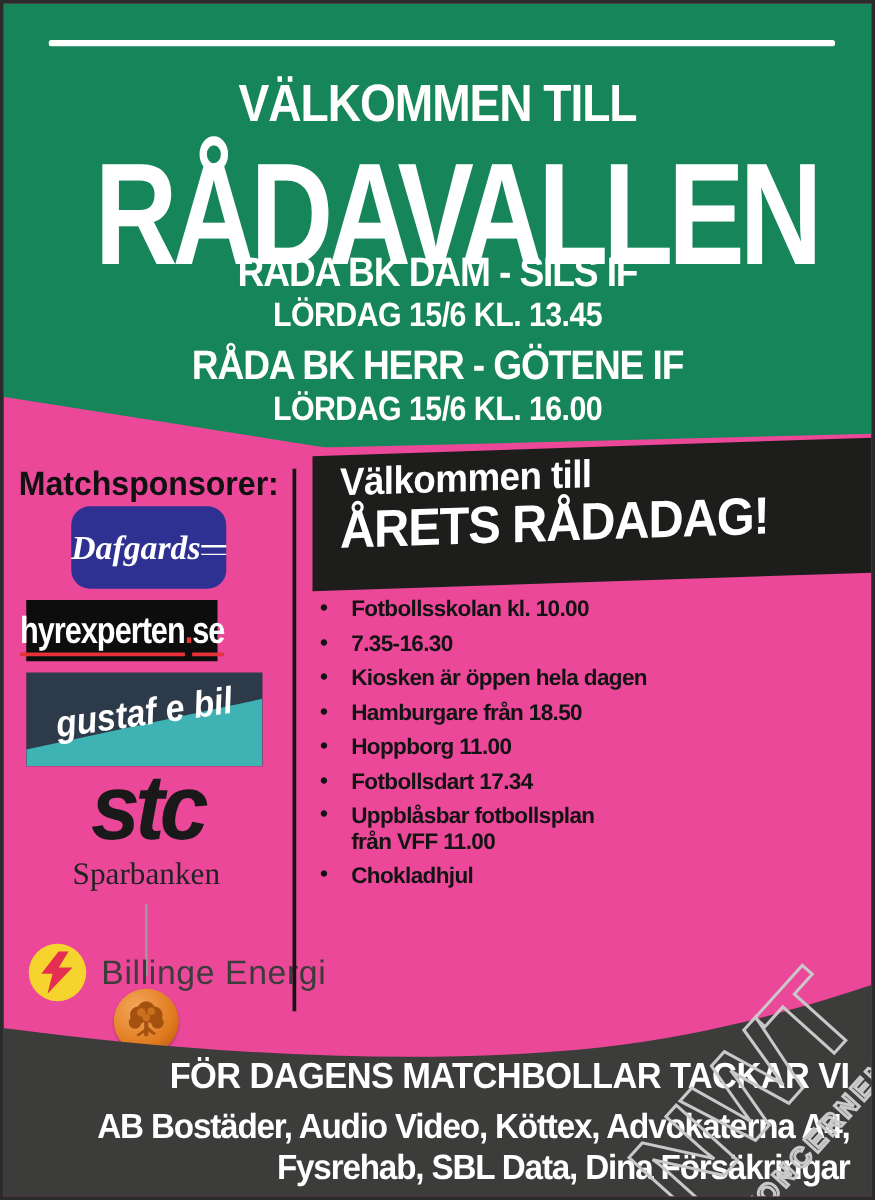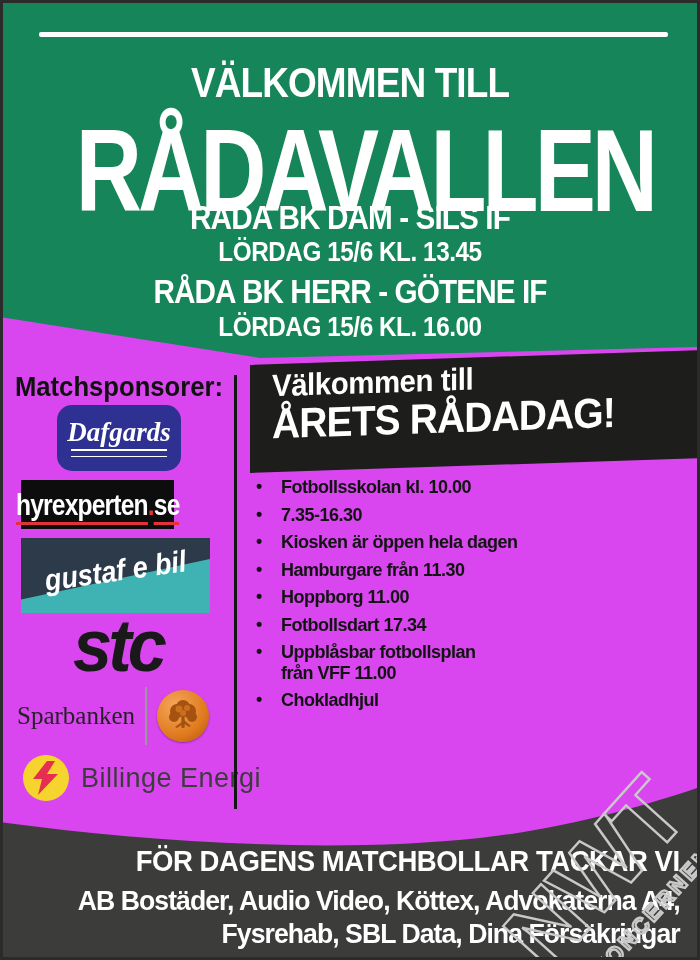--- a/index.html
+++ b/index.html
@@ -1,53 +1,53 @@
 <!DOCTYPE html>
 <html><head>
 <meta charset="utf-8">
 <style>
   html,body{margin:0;padding:0;background:#888;}
-  .poster{position:relative;width:700px;height:960px;background:#d946ef;overflow:hidden;
+  .poster{position:relative;width:700px;height:960px;background:#ec4899;overflow:hidden;
           font-family:"Liberation Sans","DejaVu Sans",sans-serif;box-sizing:border-box;
           border:3px solid #2b2b2b;margin:0 auto;}
   
   .green-hero{position:absolute;left:-3px;top:-3px;width:700px;height:420px;background:#16865a;
               clip-path:polygon(0 0,700px 0,700px 347px,260px 358px,0 317px);}
   .hero-rule{position:absolute;left:36px;top:29px;width:629px;height:5px;background:#ffffff;border-radius:2px;}
   .hero-pretitle{position:absolute;left:0;top:56px;width:100%;text-align:center;color:#fff;
                  font-size:42px;font-weight:bold;letter-spacing:-1px;transform:scaleX(.88);}
   .hero-title{position:absolute;left:0;top:108px;width:100%;text-align:center;color:#fff;
               font-size:116px;font-weight:bold;line-height:1.04;letter-spacing:-5px;
               transform:scaleX(.79);white-space:nowrap;}
   .match-block{position:absolute;left:0;width:100%;text-align:center;color:#fff;font-weight:bold;}
   .match-teams{font-size:33px;letter-spacing:-1px;transform:scaleX(.9);}
   .match-time{font-size:27px;letter-spacing:-0.5px;transform:scaleX(.9);}
   .m1t{top:196px;} .m1d{top:234px;} .m2t{top:270px;} .m2d{top:309px;}
   
   .sponsor-heading{position:absolute;left:0;top:369px;width:232px;text-align:center;color:#111;
                    font-size:27px;font-weight:bold;transform:scaleX(.95);}
   .logo-dafgards{position:absolute;left:54px;top:402px;width:124px;height:66px;background:#2e3192;
-                 border-radius:15px;display:flex;flex-direction:column;align-items:center;justify-content:center;}
+                 border-radius:15px;display:flex;align-items:center;justify-content:center;}
   .dafgards-text{color:#fff;font-family:"Liberation Serif","DejaVu Serif",serif;font-style:italic;
                  font-size:27px;font-weight:bold;line-height:1;}
   .dafgards-rule{width:96px;height:5px;border-top:2px solid #fff;border-bottom:1.5px solid #fff;margin-top:3px;}
   .logo-hyrexperten{position:absolute;left:18px;top:477px;width:153px;height:49px;background:#0d0d0d;
                     display:flex;align-items:center;justify-content:center;}
   .hyr-inner{display:inline-block;transform:scaleX(.82);white-space:nowrap;font-weight:bold;
              font-size:30px;color:#fff;letter-spacing:-1px;line-height:1;}
   .hyr-main,.hyr-se{border-bottom:3px solid #e53138;padding-bottom:1px;}
   .hyr-dot{color:#e53138;}
   .logo-gustaf{position:absolute;left:18px;top:535px;width:189px;height:75px;background:#2c3a49;overflow:hidden;}
   .gustaf-teal{position:absolute;inset:0;background:#3fb3b4;clip-path:polygon(0 82%,100% 28%,100% 100%,0 100%);}
   .gustaf-text{position:absolute;left:0;top:16px;width:100%;text-align:center;color:#fff;
                font-size:30px;font-style:italic;font-weight:bold;transform:rotate(-8deg) scaleX(.9);}
   .logo-stc{position:absolute;left:40px;top:606px;width:150px;text-align:center;color:#191919;
             font-size:74px;font-weight:bold;font-style:italic;letter-spacing:-4px;line-height:1;
             transform:scaleX(.95);}
-  .logo-sparbanken{position:absolute;left:14px;top:684px;width:200px;display:flex;align-items:center;gap:10px;}
+  .logo-sparbanken{position:absolute;left:14px;top:684px;width:200px;display:flex;align-items:center;gap:10px;flex-direction:column;}
   .spar-text{width:118px;text-align:center;font-family:"Liberation Serif","DejaVu Serif",serif;
              font-size:25px;color:#222;line-height:1.05;}
   .spar-divider{width:2px;height:58px;background:#9a9a9a;}
   .spar-coin{width:52px;height:52px;border-radius:50%;background:radial-gradient(circle at 35% 30%,#f6a65b,#e07b1f 60%,#b4520e);
              display:flex;align-items:center;justify-content:center;box-shadow:0 1px 2px rgba(0,0,0,.35);}
   .logo-billinge{position:absolute;left:20px;top:752px;display:flex;align-items:center;gap:12px;}
   .billinge-circle{width:46px;height:46px;border-radius:50%;background:#f6d42e;display:flex;
                    align-items:center;justify-content:center;}
   .billinge-text{font-size:27px;color:#3c3c3c;letter-spacing:.5px;}
   .col-separator{position:absolute;left:231px;top:372px;width:3px;height:434px;background:#141414;}
@@ -155,21 +155,21 @@
         <div></div>
       </li>
     <li>
         <div>7.35-16.30</div>
       </li>
     <li>
         <div>Kiosken är öppen hela dagen</div>
         <div></div>
       </li>
     <li>
-        <div>Hamburgare från 11.30</div>
+        <div>Hamburgare från 18.50</div>
         <div></div>
       </li>
     <li>
         <div>Hoppborg 11.00</div>
         <div></div>
       </li>
     <li>
         <div>Fotbollsdart 17.34</div>
         <div></div>
       </li>

